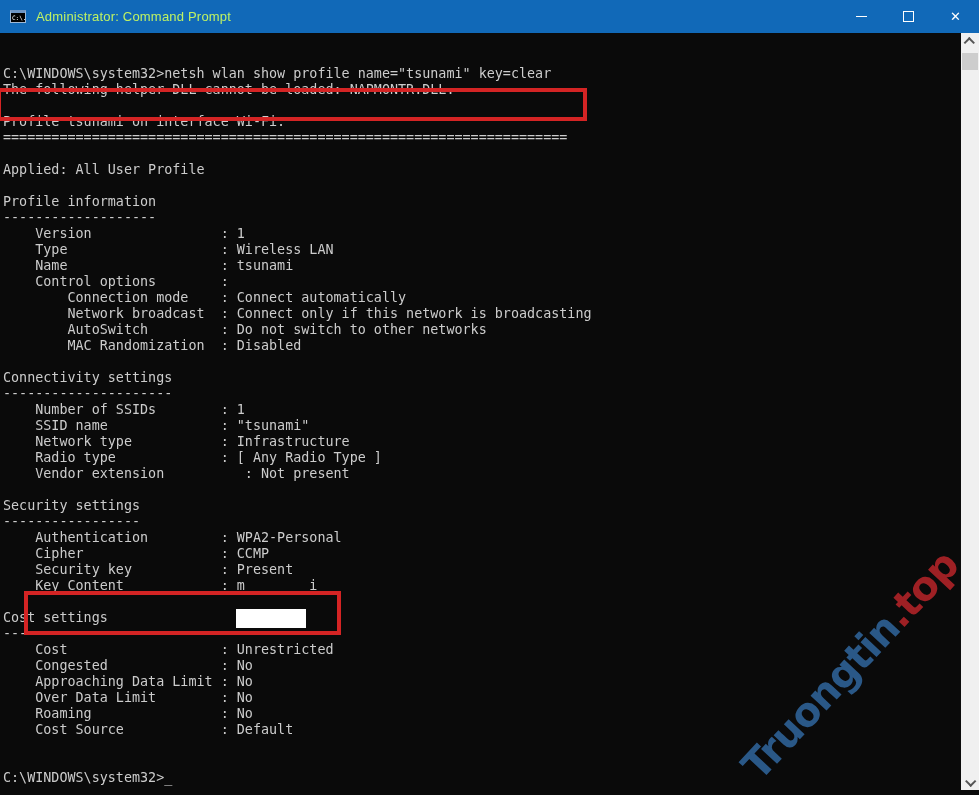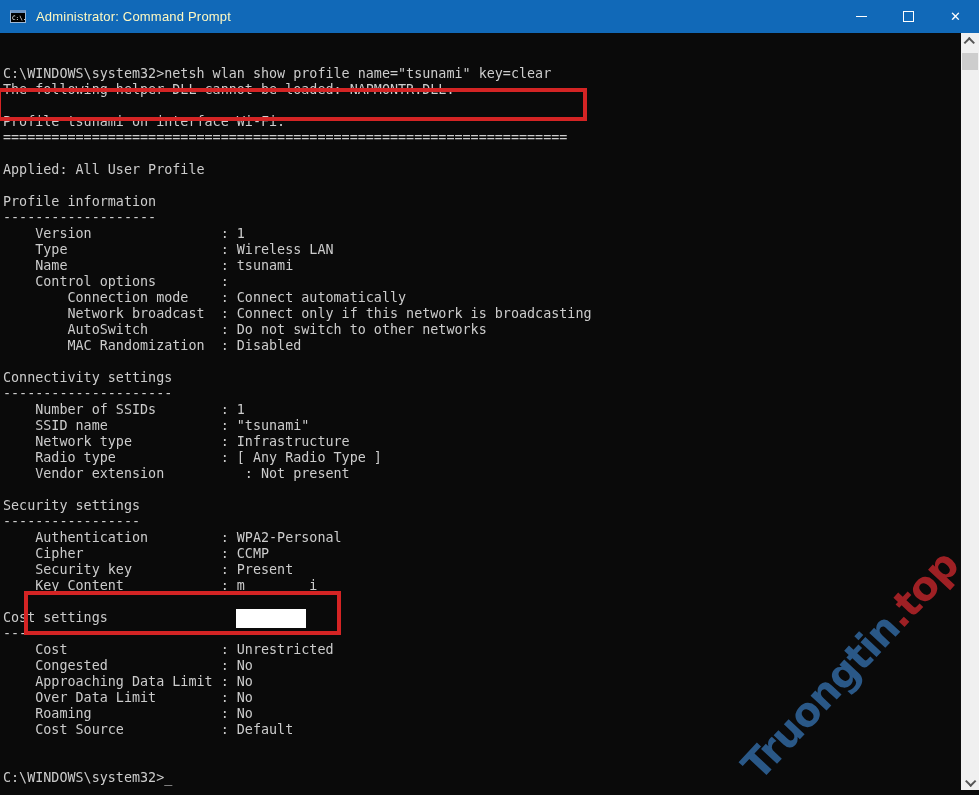--- a/index.html
+++ b/index.html
@@ -11,21 +11,21 @@
   .titlebar{
     position:absolute;left:0;top:0;width:979px;height:33px;
     background:#1169b8;display:flex;align-items:center;
   }
   .cmd-icon{
     width:16px;height:13px;margin-left:10px;background:#000;
     border:1px solid #9db8d6;border-top:3px solid #6f96c4;
     display:flex;align-items:center;box-sizing:border-box;
   }
   .cmd-icon span{color:#fff;font-size:6px;line-height:6px;font-family:"DejaVu Sans Mono",monospace;padding-left:1px;}
-  .title-text{color:#fef9c3;font-size:13px;margin-left:10px;letter-spacing:.2px;text-align:right;}
+  .title-text{color:#bef264;font-size:13px;margin-left:10px;letter-spacing:.2px;text-align:right;}
   .win-controls{position:absolute;right:0;top:0;height:33px;display:flex;}
   .win-btn{width:47px;height:33px;display:flex;align-items:center;justify-content:center;cursor:pointer;}
   .min-glyph{width:11px;height:0;border-top:1px solid #fff;}
   .max-glyph{width:9px;height:9px;border:1px solid #fff;}
   .close-glyph{color:#fff;font-size:13px;line-height:13px;}
   
   .console{
     position:absolute;left:0;top:33px;width:967px;height:762px;background:#0a0a0a;
   }
   pre.console-text{

